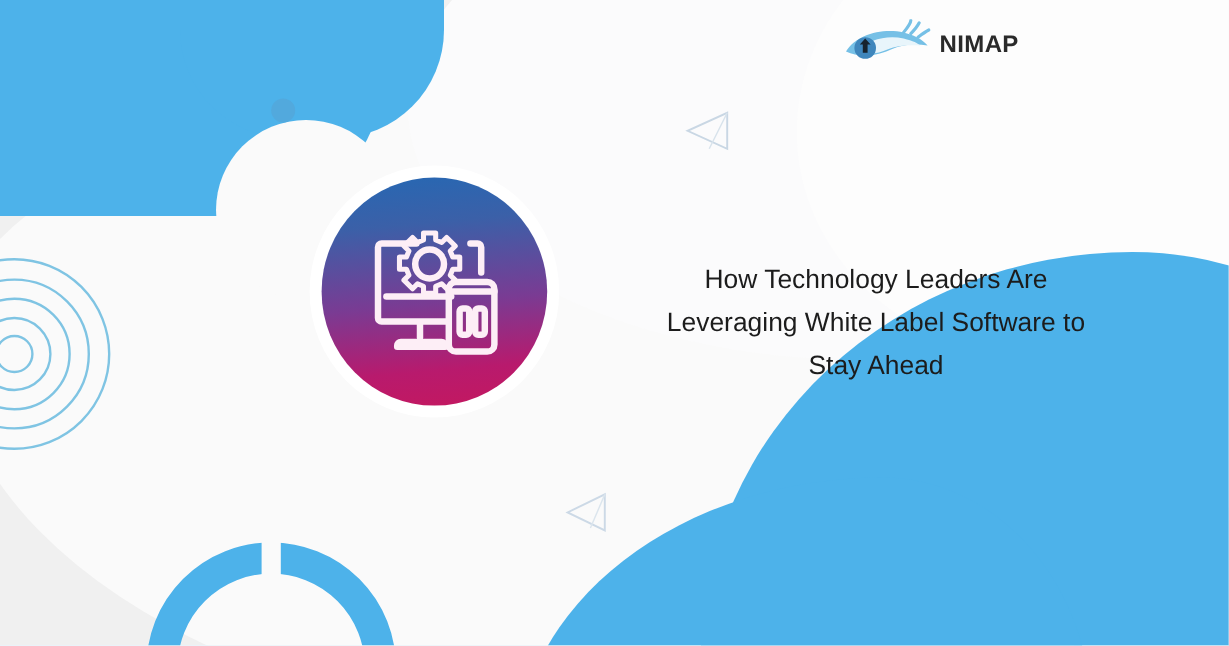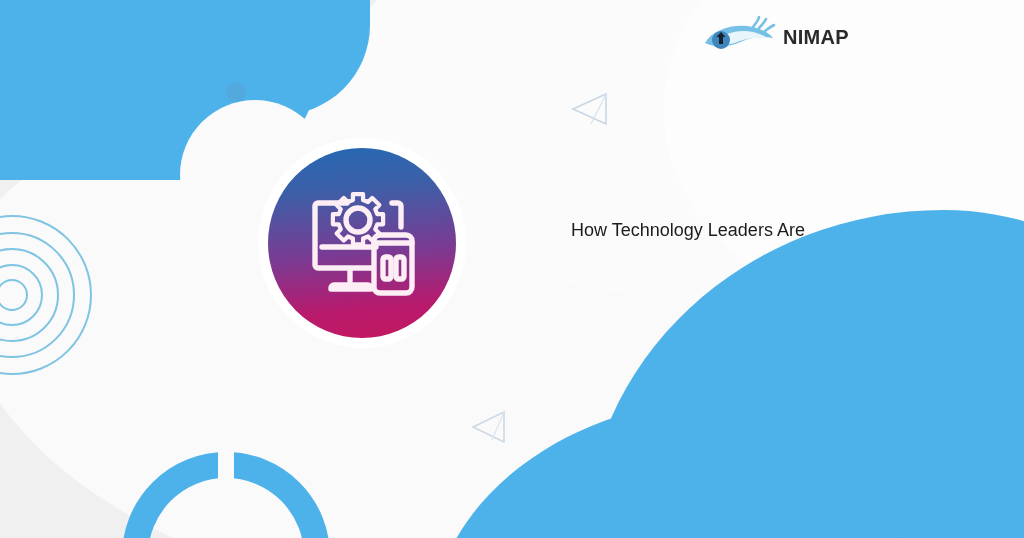--- a/index.html
+++ b/index.html
@@ -214,26 +214,26 @@
     top: 138px;
     width: 208px;
     height: 210px;
     border-radius: 50%;
     background: #ffffff;
   }
 
   
   #headline {
     position: absolute;
-    left: 458px;
+    left: 500px;
     top: 200px;
     width: 460px;
     text-align: center;
     color: #1c1c1c;
-    font-size: 18px;
+    font-size: 22px;
     line-height: 36px;
     font-weight: normal;
   }
 </style>
 </head>
 <body>
 
 <div id="banner">
 
   <div id="bg-base"></div>
@@ -312,16 +312,17 @@
         <rect x="74" y="54" width="38" height="58" rx="6"></rect>
         <path d="M74 62 H112"></path>
         <rect x="83" y="76" width="8" height="22" rx="2.5"></rect>
         <rect x="96" y="76" width="8" height="22" rx="2.5"></rect>
       </g>
     </svg>
   </div>
 
   <h1 id="headline">
     <span>How Technology Leaders Are</span><br>
-    <br>
+    <span>Leveraging White Label Software to</span><br>
+    <span>Stay Ahead</span>
   </h1>
 
 </div>
 
 </body></html>

